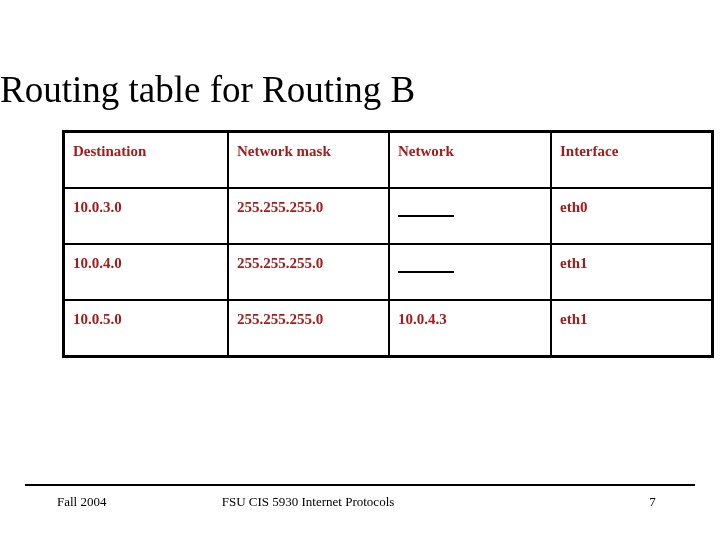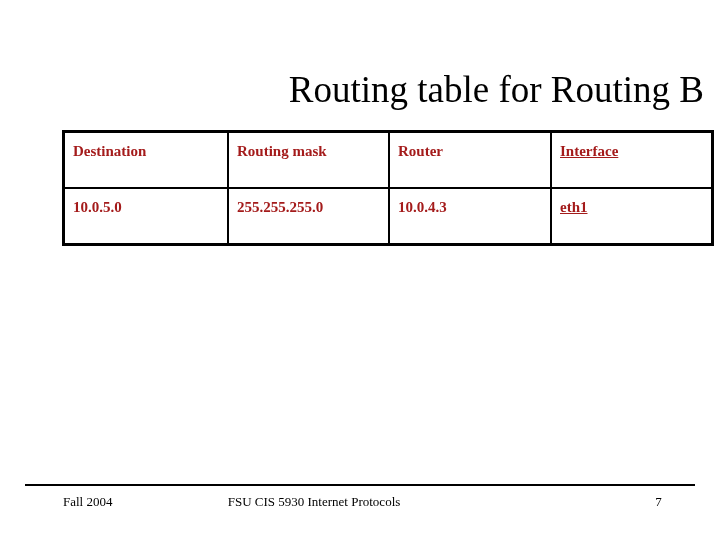--- a/index.html
+++ b/index.html
@@ -14,21 +14,21 @@
     overflow: hidden;
     position: relative;
   }
 
   
   .slide-title {
     position: absolute;
     left: 0;
     top: 68px;
     width: 704px;
-    text-align: right;
+    text-align: left;
     font-family: "Liberation Serif", "DejaVu Serif", serif;
     font-size: 37px;
     line-height: 44px;
     color: #000000;
     font-weight: normal;
     letter-spacing: 0px;
     white-space: nowrap;
   }
 
   
@@ -59,21 +59,21 @@
     text-align: left;
     background: #ffffff;
     overflow: hidden;
   }
   table.routing-table th {
     font-weight: bold;
   }
   .col-destination { width: 154px; }
   .col-netmask     { width: 151px; }
   .col-router      { width: 152px; }
-  .col-interface   { width: 151px; text-decoration: underline; }
+  .col-interface   { width: 151px; }
 
   
   .cell-blank {
     text-align: center;
     padding-left: 0;
     padding-right: 0;
   }
   .blank-rule {
     display: inline-block;
     width: 56px;
@@ -93,44 +93,55 @@
     border-top: 2px solid #000000;
   }
   .footer-text {
     position: absolute;
     top: 494px;
     font-family: "Liberation Serif", "DejaVu Serif", serif;
     font-size: 13px;
     line-height: 16px;
     color: #000000;
     white-space: nowrap;
-    margin-left: 6px;
   }
   .footer-left   { left: 57px; }
   .footer-center { left: 0; width: 616px; text-align: center; }
   .footer-right  { left: 0; width: 720px; text-align: center; padding-left: 585px; box-sizing: border-box; }
 </style>
 </head>
 <body>
 
 <div class="slide-title">Routing table for Routing B</div>
 
 <div class="routing-table-wrap">
   <table class="routing-table">
     <thead>
       <tr>
         <th class="col-destination">Destination</th>
-        <th class="col-netmask">Routing mask</th>
-        <th class="col-router">Router</th>
+        <th class="col-netmask">Network mask</th>
+        <th class="col-router">Network</th>
         <th class="col-interface">Interface</th>
       </tr>
     </thead>
     <tbody>
 
+      <tr>
+        <td class="col-destination">10.0.3.0</td>
+        <td class="col-netmask">255.255.255.0</td>
+        <td class="col-router cell-blank"><span class="blank-rule"></span></td>
+        <td class="col-interface">eth0</td>
+      </tr>
 
+      <tr>
+        <td class="col-destination">10.0.4.0</td>
+        <td class="col-netmask">255.255.255.0</td>
+        <td class="col-router cell-blank"><span class="blank-rule"></span></td>
+        <td class="col-interface">eth1</td>
+      </tr>
 
       <tr>
         <td class="col-destination">10.0.5.0</td>
         <td class="col-netmask">255.255.255.0</td>
         <td class="col-router">10.0.4.3</td>
         <td class="col-interface">eth1</td>
       </tr>
 
 
 

